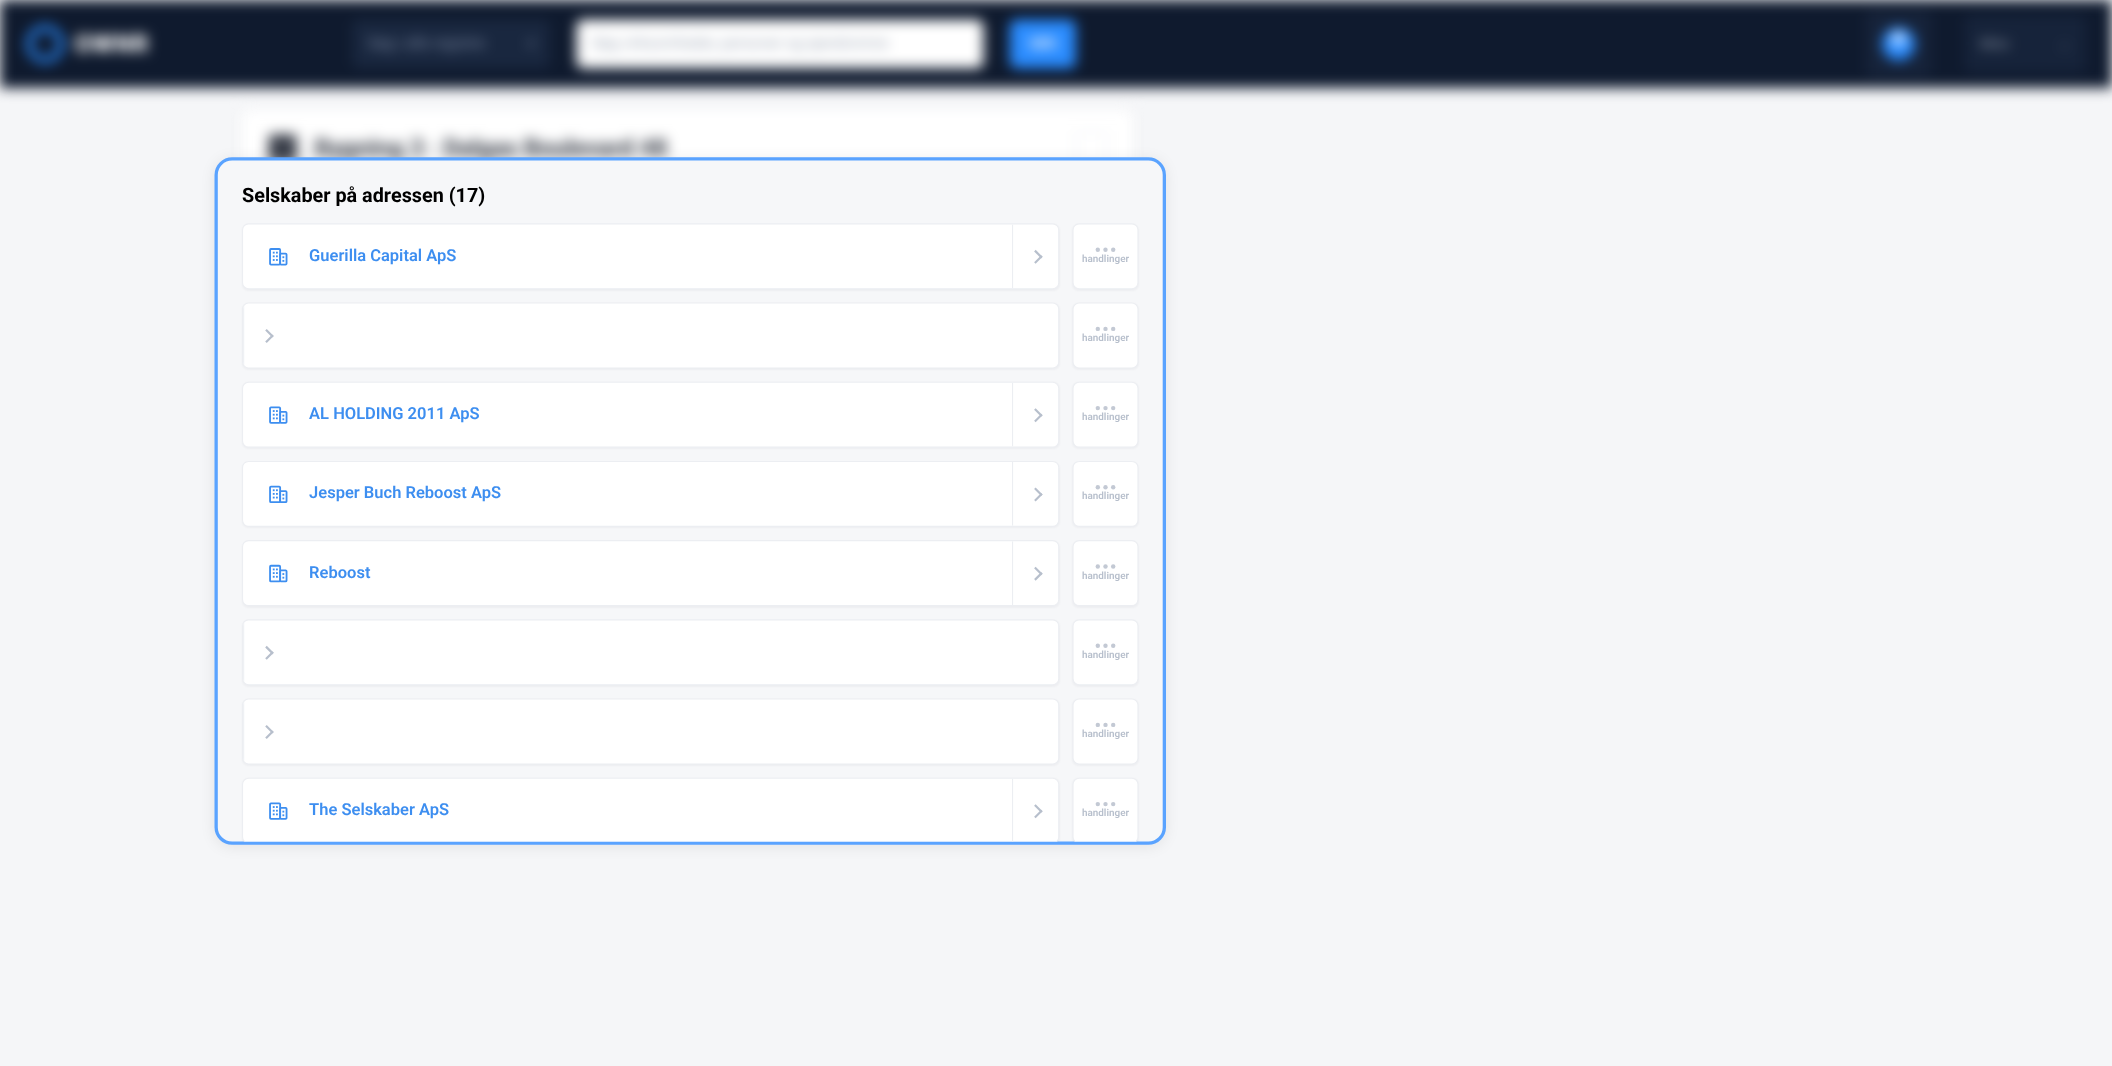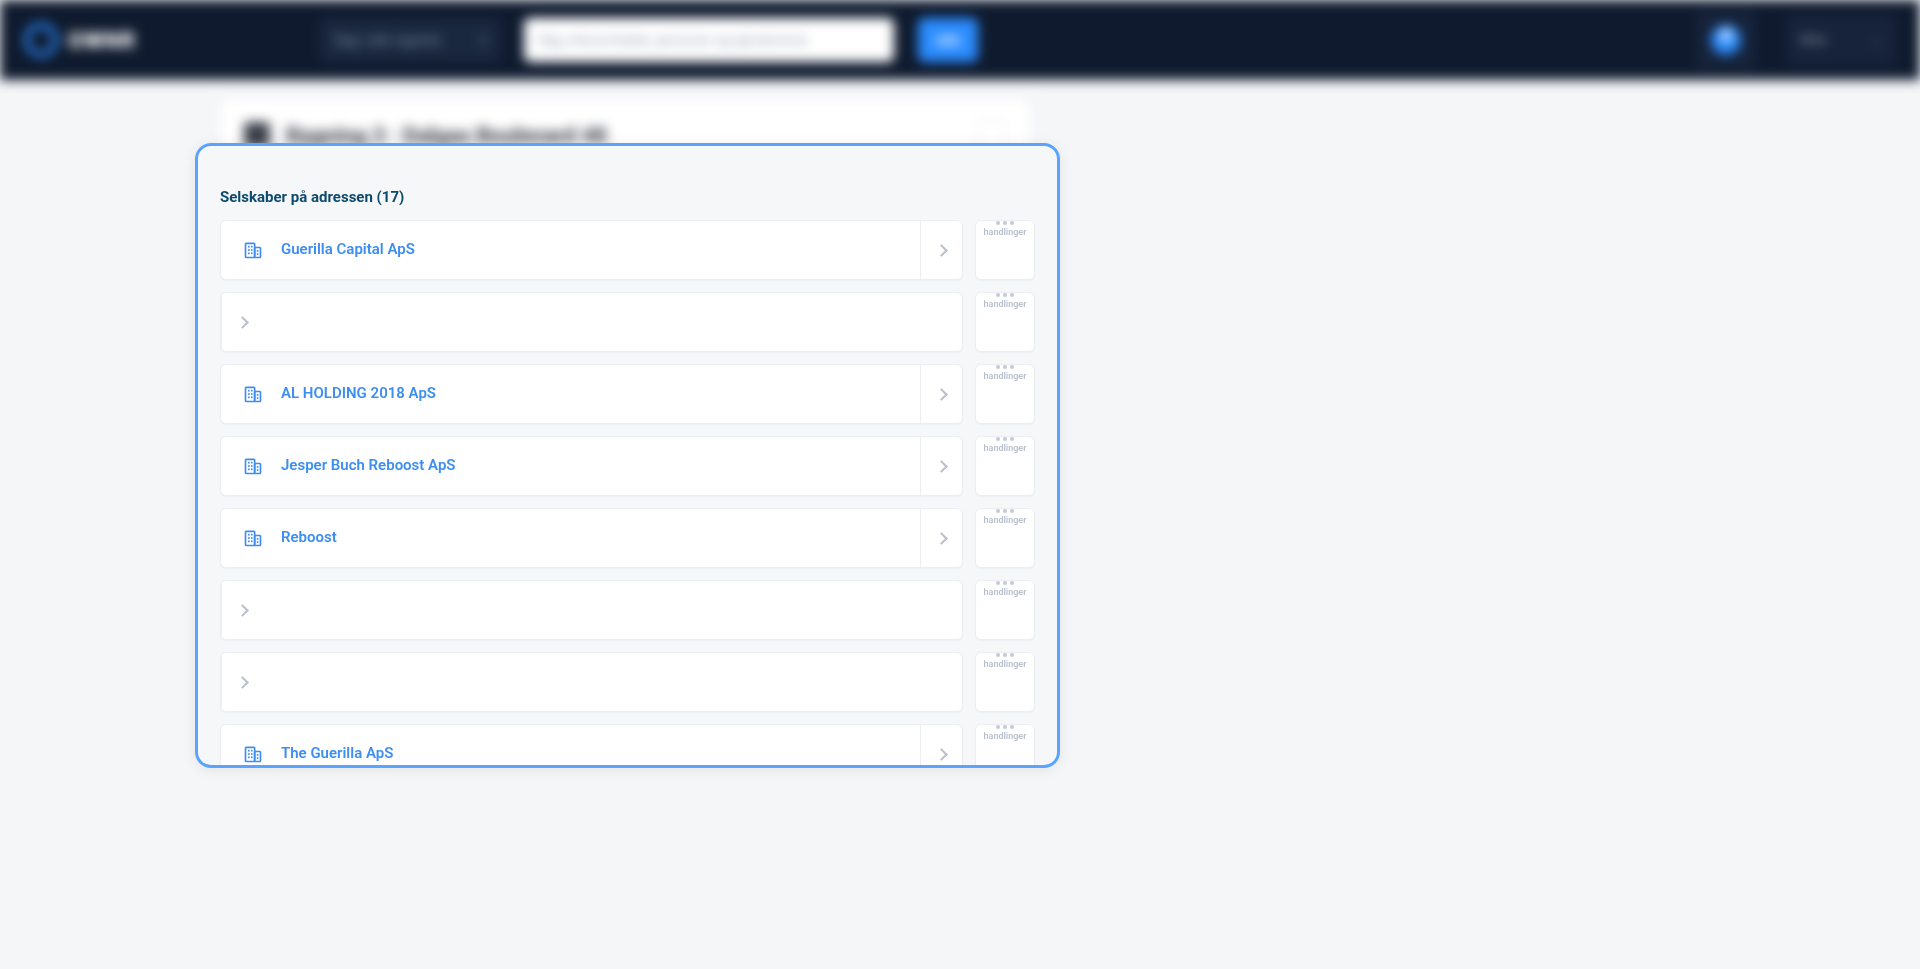--- a/index.html
+++ b/index.html
@@ -160,25 +160,24 @@
       width: 100%;
       height: 100%;
       background: #f6f7f9;
       border: 3px solid #5aa3ff;
       border-radius: 16px;
       padding: 22px 22px 18px 22px;
       overflow: hidden;
       box-shadow: 0 2px 14px rgba(0,0,0,0.08);
     }
     .modal-title {
-      font-size: 15px;
+      font-size: 18px;
       font-weight: 700;
-      color: #0c4a6e;
+      color: #000000;
       margin-bottom: 14px;
-      margin-top: 20px;
     }
     .rows { display: flex; flex-direction: column; gap: 12px; }
     .row {
       display: flex;
       gap: 12px;
       align-items: stretch;
     }
     .card {
       flex: 1;
       height: 60px;
@@ -224,20 +223,21 @@
     }
     .actions {
       width: 60px;
       height: 60px;
       background: #fff;
       border: 1px solid #eceef2;
       border-radius: 6px;
       display: flex;
       flex-direction: column;
       align-items: center;
+      justify-content: center;
       gap: 2px;
       cursor: pointer;
       box-shadow: 0 1px 2px rgba(20,30,50,0.04);
     }
     .dots {
       display: flex;
       gap: 3px;
     }
     .dots span {
       width: 4px; height: 4px;
@@ -345,21 +345,21 @@
             </div>
             <div class="actions-label">handlinger</div>
           </div>
         </div>
         <div class="row">
           <div class="card">
             <div class="card-left">
               <span class="company-icon"><svg width="20" height="20">
                   <use href="#bld"></use>
                 </svg></span>
-              <span class="company-name">AL HOLDING 2018 ApS</span>
+              <span class="company-name">AL HOLDING 2011 ApS</span>
             </div>
             <div class="card-arrow">
               <span class="chev"></span>
             </div>
           </div>
           <div class="actions">
             <div class="dots">
               <span></span>
               <span></span>
               <span></span>
@@ -438,21 +438,21 @@
             </div>
             <div class="actions-label">handlinger</div>
           </div>
         </div>
         <div class="row">
           <div class="card">
             <div class="card-left">
               <span class="company-icon"><svg width="20" height="20">
                   <use href="#bld"></use>
                 </svg></span>
-              <span class="company-name">The Guerilla ApS</span>
+              <span class="company-name">The Selskaber ApS</span>
             </div>
             <div class="card-arrow">
               <span class="chev"></span>
             </div>
           </div>
           <div class="actions">
             <div class="dots">
               <span></span>
               <span></span>
               <span></span>

